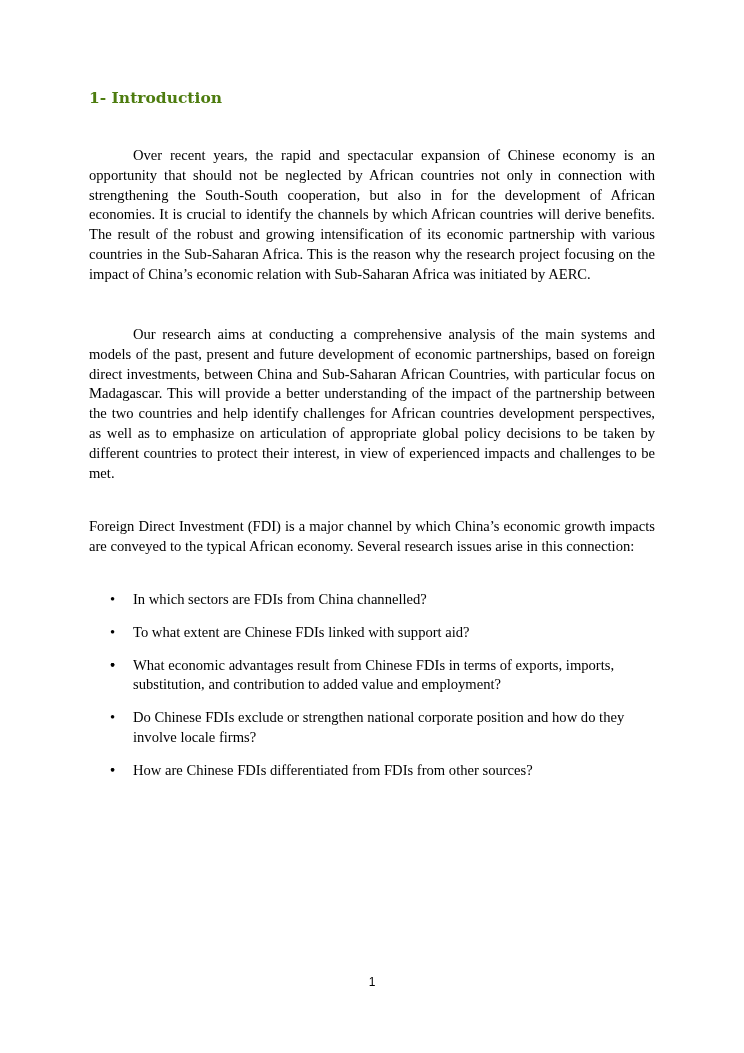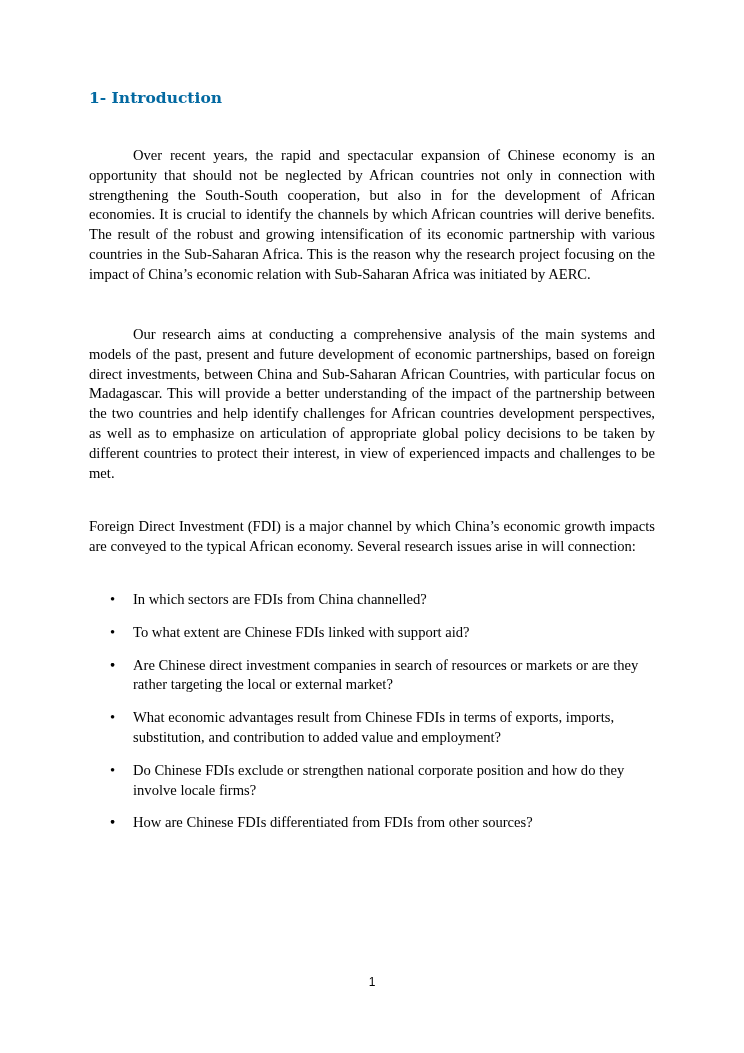--- a/index.html
+++ b/index.html
@@ -1,21 +1,21 @@
 <!DOCTYPE html>
 <html><head>
 <meta charset="utf-8">
 <style>
   html, body { margin: 0; padding: 0; background: #ffffff; }
   body { width: 744px; height: 1053px; position: relative; overflow: hidden; }
   .page { position: absolute; left: 0; top: 0; width: 744px; height: 1053px; background: #fff; }
   .heading {
     position: absolute; left: 89px; top: 88px;
     font-family: "DejaVu Serif", serif; font-weight: bold;
-    font-size: 15.5px; color: #0369a1; margin: 0; letter-spacing: 0px;
+    font-size: 15.5px; color: #4d7c0f; margin: 0; letter-spacing: 0px;
   }
   .body-text {
     font-family: "Liberation Serif", serif; font-size: 14.6px; color: #000;
     line-height: 19.8px; text-align: justify; margin: 0;
   }
   .para { position: absolute; left: 89px; width: 566px; }
   .p1 { top: 146px; text-indent: 44px; }
   .p2 { top: 313px; text-indent: 44px; margin-top: 12px; }
   .p3 { top: 517px; }
   ul.questions {
@@ -34,37 +34,36 @@
   }
 </style>
 </head>
 <body>
 
 <div class="page">
   <h1 class="heading">1- Introduction</h1>
 
   <p class="para body-text p1">Over recent years, the rapid and spectacular expansion of Chinese economy is an opportunity that should not be neglected by African countries not only in connection with strengthening the South-South cooperation, but also in for the development of African economies. It is crucial to identify the channels by which African countries will derive benefits. The result of the robust and growing intensification of its economic partnership with various countries in the Sub-Saharan Africa. This is the reason why the research project focusing on the impact of China’s economic relation with Sub-Saharan Africa was initiated by AERC.</p>
   <p class="para body-text p2">Our research aims at conducting a comprehensive analysis of the main systems and models of the past, present and future development of economic partnerships, based on foreign direct investments, between China and Sub-Saharan African Countries, with particular focus on Madagascar. This will provide a better understanding of the impact of the partnership between the two countries and help identify challenges for African countries development perspectives, as well as to emphasize on articulation of appropriate global policy decisions to be taken by different countries to protect their interest, in view of experienced impacts and challenges to be met.</p>
-  <p class="para body-text p3">Foreign Direct Investment (FDI) is a major channel by which China’s economic growth impacts are conveyed to the typical African economy. Several research issues arise in will connection:</p>
+  <p class="para body-text p3">Foreign Direct Investment (FDI) is a major channel by which China’s economic growth impacts are conveyed to the typical African economy. Several research issues arise in this connection:</p>
 
   <ul class="questions">
     <li style="margin-bottom:13px;">
       <span class="bullet">•</span>
       <span>In which sectors are FDIs from China channelled?</span>
     </li>
     <li style="margin-bottom:13px;">
       <span class="bullet">•</span>
       <span>To what extent are Chinese FDIs linked with support aid?</span>
     </li>
     <li style="margin-bottom:13px;">
       <span class="bullet">•</span>
     </li>
     <li style="margin-bottom:13px;">
       <span class="bullet">•</span>
-      <span>Are Chinese direct investment companies in search of resources or markets or are they rather targeting the local or external market?</span>
     </li>
     <li style="margin-bottom:13px;">
       <span class="bullet">•</span>
       <span>What economic advantages result from Chinese FDIs in terms of exports, imports, substitution, and contribution to added value and employment?</span>
     </li>
     <li style="margin-bottom:13px;">
       <span class="bullet">•</span>
       <span>Do Chinese FDIs exclude or strengthen national corporate position and how do they involve locale firms?</span>
     </li>
     <li style="margin-bottom:13px;">

